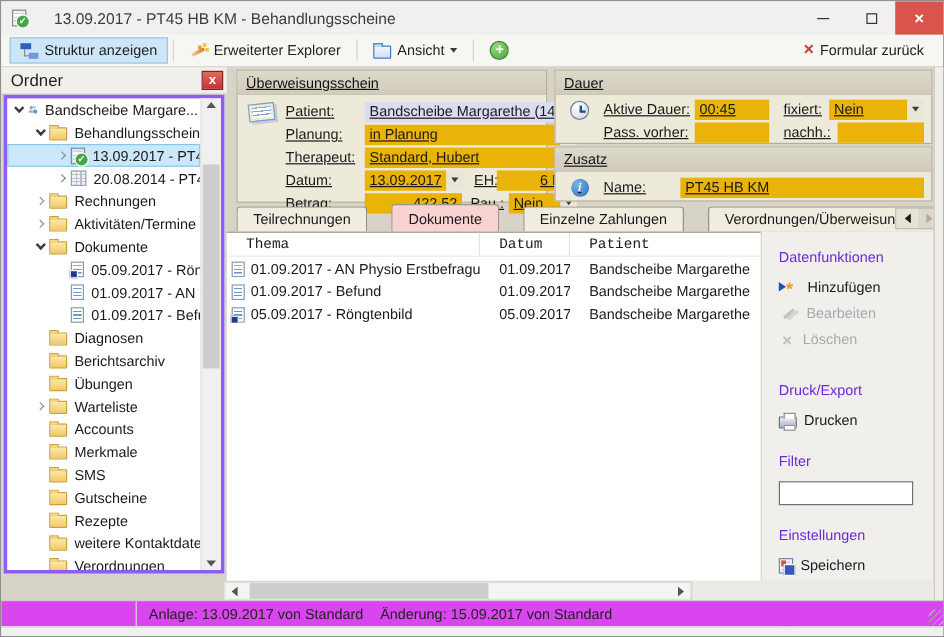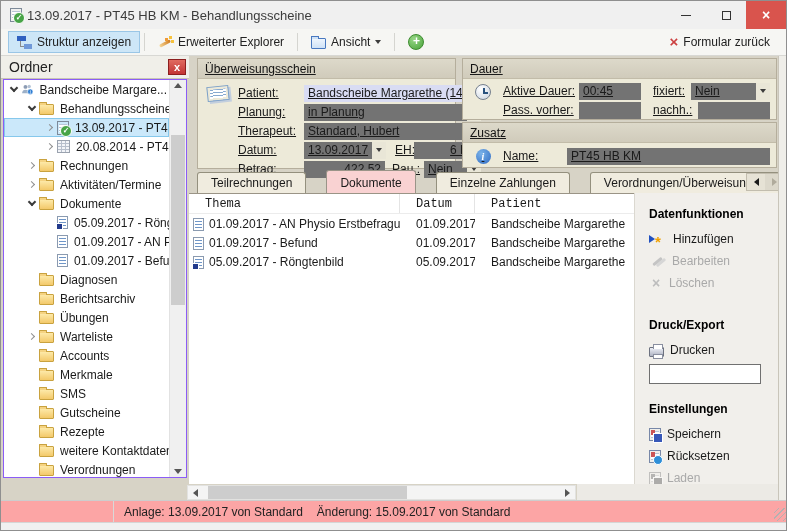--- a/index.html
+++ b/index.html
@@ -2,21 +2,21 @@
 <html><head>
 <meta charset="utf-8">
 <style>
   html,body{margin:0;padding:0;background:#c8c8c8;}
   *{box-sizing:border-box;}
   .window{position:relative;width:787px;height:531px;margin:0;background:#f0f0f0;
     border:1px solid #8f8f8f;font-family:"Liberation Sans",sans-serif;font-size:12px;color:#1a1a1a;overflow:hidden;}
 
   
   .titlebar{position:absolute;left:0;top:0;right:0;height:28px;background:#f0f0f0;display:flex;align-items:center;padding-left:9px;}
-  .title-text{margin-left:5px;font-size:13px;color:#3c3c3c;white-space:nowrap;}
+  .title-text{margin-left:23px;font-size:13px;color:#3c3c3c;white-space:nowrap;}
   .win-controls{margin-left:auto;display:flex;height:28px;}
   .win-btn{width:40px;height:28px;display:flex;align-items:center;justify-content:center;color:#333;}
   .g-min{width:10px;height:1px;background:#333;}
   .g-max{width:9px;height:9px;border:1px solid #333;}
   .win-btn.close{background:#d9544d;color:#fff;font-size:14px;font-weight:bold;}
 
   
   .toolbar{position:absolute;left:0;top:28px;right:0;height:27px;background:#f6f6f3;border-bottom:1px solid #d8d8d4;
     display:flex;align-items:center;padding:0 7px;}
   .tb-btn{display:flex;align-items:center;gap:5px;height:22px;padding:0 8px;border:1px solid transparent;color:#222;white-space:nowrap;}
@@ -43,21 +43,21 @@
 
   
   .main{position:absolute;left:0;top:55px;width:787px;height:444px;background:#d7d3c6;}
 
   
   .left-header{position:absolute;left:0;top:0;width:188px;height:23px;background:#f0efe9;border-bottom:1px solid #c8c4b6;
     display:flex;align-items:center;padding:0 3px 0 8px;font-size:14px;color:#222;}
   .close-red{margin-left:auto;width:18px;height:16px;background:linear-gradient(#e06a60,#c23434);border:1px solid #8c1f1f;
     color:#fff;font-weight:bold;font-size:11px;line-height:14px;text-align:center;}
   .close-red::before{content:"x";}
-  .tree-box{position:absolute;left:2px;top:23px;width:184px;bottom:22px;background:#fff;border:1px solid #8b5cf6;display:flex;}
+  .tree-box{position:absolute;left:2px;top:23px;width:184px;bottom:22px;background:#fff;border:3px solid #8b5cf6;display:flex;}
   .tree{flex:1;overflow:hidden;}
   .trow{height:19px;display:flex;align-items:center;white-space:nowrap;overflow:hidden;}
   .lvl0{padding-left:2px;} .lvl1{padding-left:20px;} .lvl2{padding-left:38px;}
   .exp{width:15px;min-width:15px;height:19px;display:flex;align-items:center;justify-content:center;}
   .chev-c{width:5px;height:5px;border-top:1px solid #8f8f8f;border-right:1px solid #8f8f8f;transform:rotate(45deg);}
   .chev-o{width:6px;height:6px;border-bottom:2px solid #3a3a3a;border-right:2px solid #3a3a3a;transform:rotate(45deg);margin-top:-3px;}
   .tlabel{margin-left:4px;padding:0 2px;}
   .trow.selected{background:#cbe8fa;outline:1px solid #86c8ec;outline-offset:-1px;}
   .tree-scroll{width:17px;min-width:17px;background:#f0f0f0;border-left:1px solid #e2e2e2;position:relative;}
   .ts-up{position:absolute;top:3px;left:4px;width:0;height:0;border-left:4px solid transparent;border-right:4px solid transparent;border-bottom:5px solid #555;}
@@ -79,21 +79,21 @@
   .ic-doclines.link::after{content:"";position:absolute;left:-2px;bottom:-2px;width:5px;height:5px;background:#223a8c;border:1px solid #fff;}
 
   
   .panel{position:absolute;border:1px solid #b5ae9c;background:#edead9;text-decoration:underline;}
   .panel-h{height:20px;background:linear-gradient(#ddd9ca,#d0cbbb);border-bottom:1px solid #c2bca9;padding:3px 7px 0;color:#111;}
   .panel-b{display:flex;padding:5px 6px 4px 6px;gap:6px;}
   .panel-icon{width:28px;min-width:28px;display:flex;justify-content:center;padding-top:2px;}
   .frm{flex:1;display:flex;flex-direction:column;gap:1px;}
   .frow{display:flex;align-items:center;height:18px;}
   .flabel{width:66px;min-width:66px;}
-  .fld{height:17px;background:#737373;padding:1px 4px 0;overflow:hidden;white-space:nowrap;}
+  .fld{height:17px;background:#eab308;padding:1px 4px 0;overflow:hidden;white-space:nowrap;}
   .fld.lav{background:#d9dcf3;}
   .fld.num{text-align:right;}
   .combo{display:flex;align-items:center;flex:1;}
   .combo .fld{flex:1;}
   .combo-btn{width:14px;min-width:14px;height:17px;display:flex;align-items:center;justify-content:center;background:#e9e6d7;}
 
   .ic-referral{position:relative;width:22px;height:15px;background:#fff;border:1px solid #7ba0c8;transform:rotate(-6deg);
     background-image:repeating-linear-gradient(to bottom,transparent 0 2px,#88aad0 2px 3px);background-clip:content-box;padding:2px;box-shadow:2px 2px 0 #c2cede;}
   .ic-clock{position:relative;width:16px;height:16px;border-radius:50%;background:radial-gradient(circle at 35% 30%,#ffffff,#c9d3e0);border:1px solid #76808e;}
   .ic-clock::before{content:"";position:absolute;left:7px;top:3px;width:2px;height:5px;background:#28527e;}
@@ -117,21 +117,21 @@
   .thead{display:flex;height:20px;border-bottom:1px solid #ececec;font-family:Liberation Mono, monospace;}
   .th{padding:3px 0 0 16px;border-right:1px solid #e4e4e4;overflow:hidden;white-space:nowrap;}
   .c-thema{width:211px;min-width:211px;} .c-datum{width:75px;min-width:75px;} .c-patient{flex:1;}
   .drow{display:flex;height:19px;align-items:center;white-space:nowrap;}
   .drow .cell{overflow:hidden;white-space:nowrap;padding-top:1px;}
   .drow .c-thema{display:flex;align-items:center;gap:5px;padding-left:4px;}
   .drow .c-datum,.drow .c-patient{padding-left:16px;}
 
   
   .action-panel{position:absolute;left:633px;top:137px;width:144px;height:291px;background:#f1efeb;border-left:1px solid #dbd8d0;padding:10px 0 0 14px;}
-  .ap-title{color:#000000;font-weight:bold;margin:4px 0 7px;}
+  .ap-title{color:#6d28d9;font-weight:normal;margin:4px 0 7px;}
   .ap-item{display:flex;align-items:center;gap:6px;height:22px;color:#1a1a1a;}
   .ap-item.disabled{color:#a9a9a9;}
   .ap-filter{width:112px;height:20px;border:1px solid #707070;background:#fff;margin:3px 0 6px;font:12px "Liberation Sans",sans-serif;padding:0 3px;}
   .ic-add{display:flex;align-items:center;width:18px;}
   .ic-add .tri{width:0;height:0;border-top:4px solid transparent;border-bottom:4px solid transparent;border-left:6px solid #2050c0;}
   .ic-add .star{color:#f0a000;font-weight:bold;font-size:15px;line-height:8px;margin-left:0;position:relative;top:3px;}
   .ic-pencil{width:11px;height:3px;background:#c4c4c4;border-radius:1px;transform:rotate(-40deg);box-shadow:2px 3px 0 #d6d6d6;margin:0 3px;}
   .ic-xgray{color:#bdbdbd;font-weight:bold;font-size:14px;line-height:12px;width:14px;text-align:center;}
   .ic-xgray::before{content:"\00d7";}
   .ic-print{position:relative;width:15px;height:10px;background:linear-gradient(#eceef6,#aeb2c2);border:1px solid #6d7280;border-radius:1px;margin-top:4px;}
@@ -147,21 +147,21 @@
   
   .right-vscroll{position:absolute;right:0;top:0;width:10px;height:444px;background:#efeee9;border-left:1px solid #c9c5ba;}
   .br-strip{position:absolute;left:576px;top:428px;width:201px;height:16px;background:#eceae5;}
   .hscroll{position:absolute;left:186px;top:429px;width:389px;height:15px;background:#f4f4f4;border:1px solid #e2e2e0;display:flex;align-items:center;}
   .hs-btn{width:15px;min-width:15px;display:flex;align-items:center;justify-content:center;}
   .hs-thumb{width:199px;height:13px;background:#cdcdcd;margin-left:5px;}
   .tri-l2{width:0;height:0;border-top:4px solid transparent;border-bottom:4px solid transparent;border-right:5px solid #555;}
   .tri-r2{width:0;height:0;border-top:4px solid transparent;border-bottom:4px solid transparent;border-left:5px solid #555;margin-left:auto;margin-right:5px;}
 
   
-  .statusbar{position:absolute;left:0;top:499px;width:787px;height:22px;background:#fca5a5;border-top:1px solid #cdcdcd;display:flex;align-items:center;}
+  .statusbar{position:absolute;left:0;top:499px;width:787px;height:22px;background:#d946ef;border-top:1px solid #cdcdcd;display:flex;align-items:center;}
   .sb-cell1{width:113px;min-width:113px;height:100%;border-right:1px solid #d9d9d9;}
   .sb-text{padding-left:10px;color:#222;display:flex;gap:14px;white-space:nowrap;}
   .sb-grip{position:absolute;right:1px;bottom:1px;width:13px;height:13px;
     background:repeating-linear-gradient(135deg,transparent 0 3px,#b2b2b2 3px 4px);}
   .frame-bottom{position:absolute;left:0;top:521px;width:787px;height:9px;background:#f0f0f0;border-top:1px solid #d5d5d5;}
 </style>
 </head>
 <body>
 
 <div class="window">
@@ -540,20 +540,21 @@
       </div>
       <div class="ap-item disabled">
         <span class="ic-xgray"></span>
         <span>Löschen</span>
       </div>
       <div class="ap-title" style="margin-top:24px;">Druck/Export</div>
       <div class="ap-item">
         <span class="ic-print"></span>
         <span>Drucken</span>
       </div>
+      <div class="ap-title" style="margin-top:16px;">Filter</div>
       <input class="ap-filter" type="text" value="" style="">
       <div class="ap-title" style="margin-top:12px;">Einstellungen</div>
       <div class="ap-item">
         <span class="ic-fsave"></span>
         <span>Speichern</span>
       </div>
       <div class="ap-item">
         <span class="ic-fsave reset"></span>
         <span>Rücksetzen</span>
       </div>

